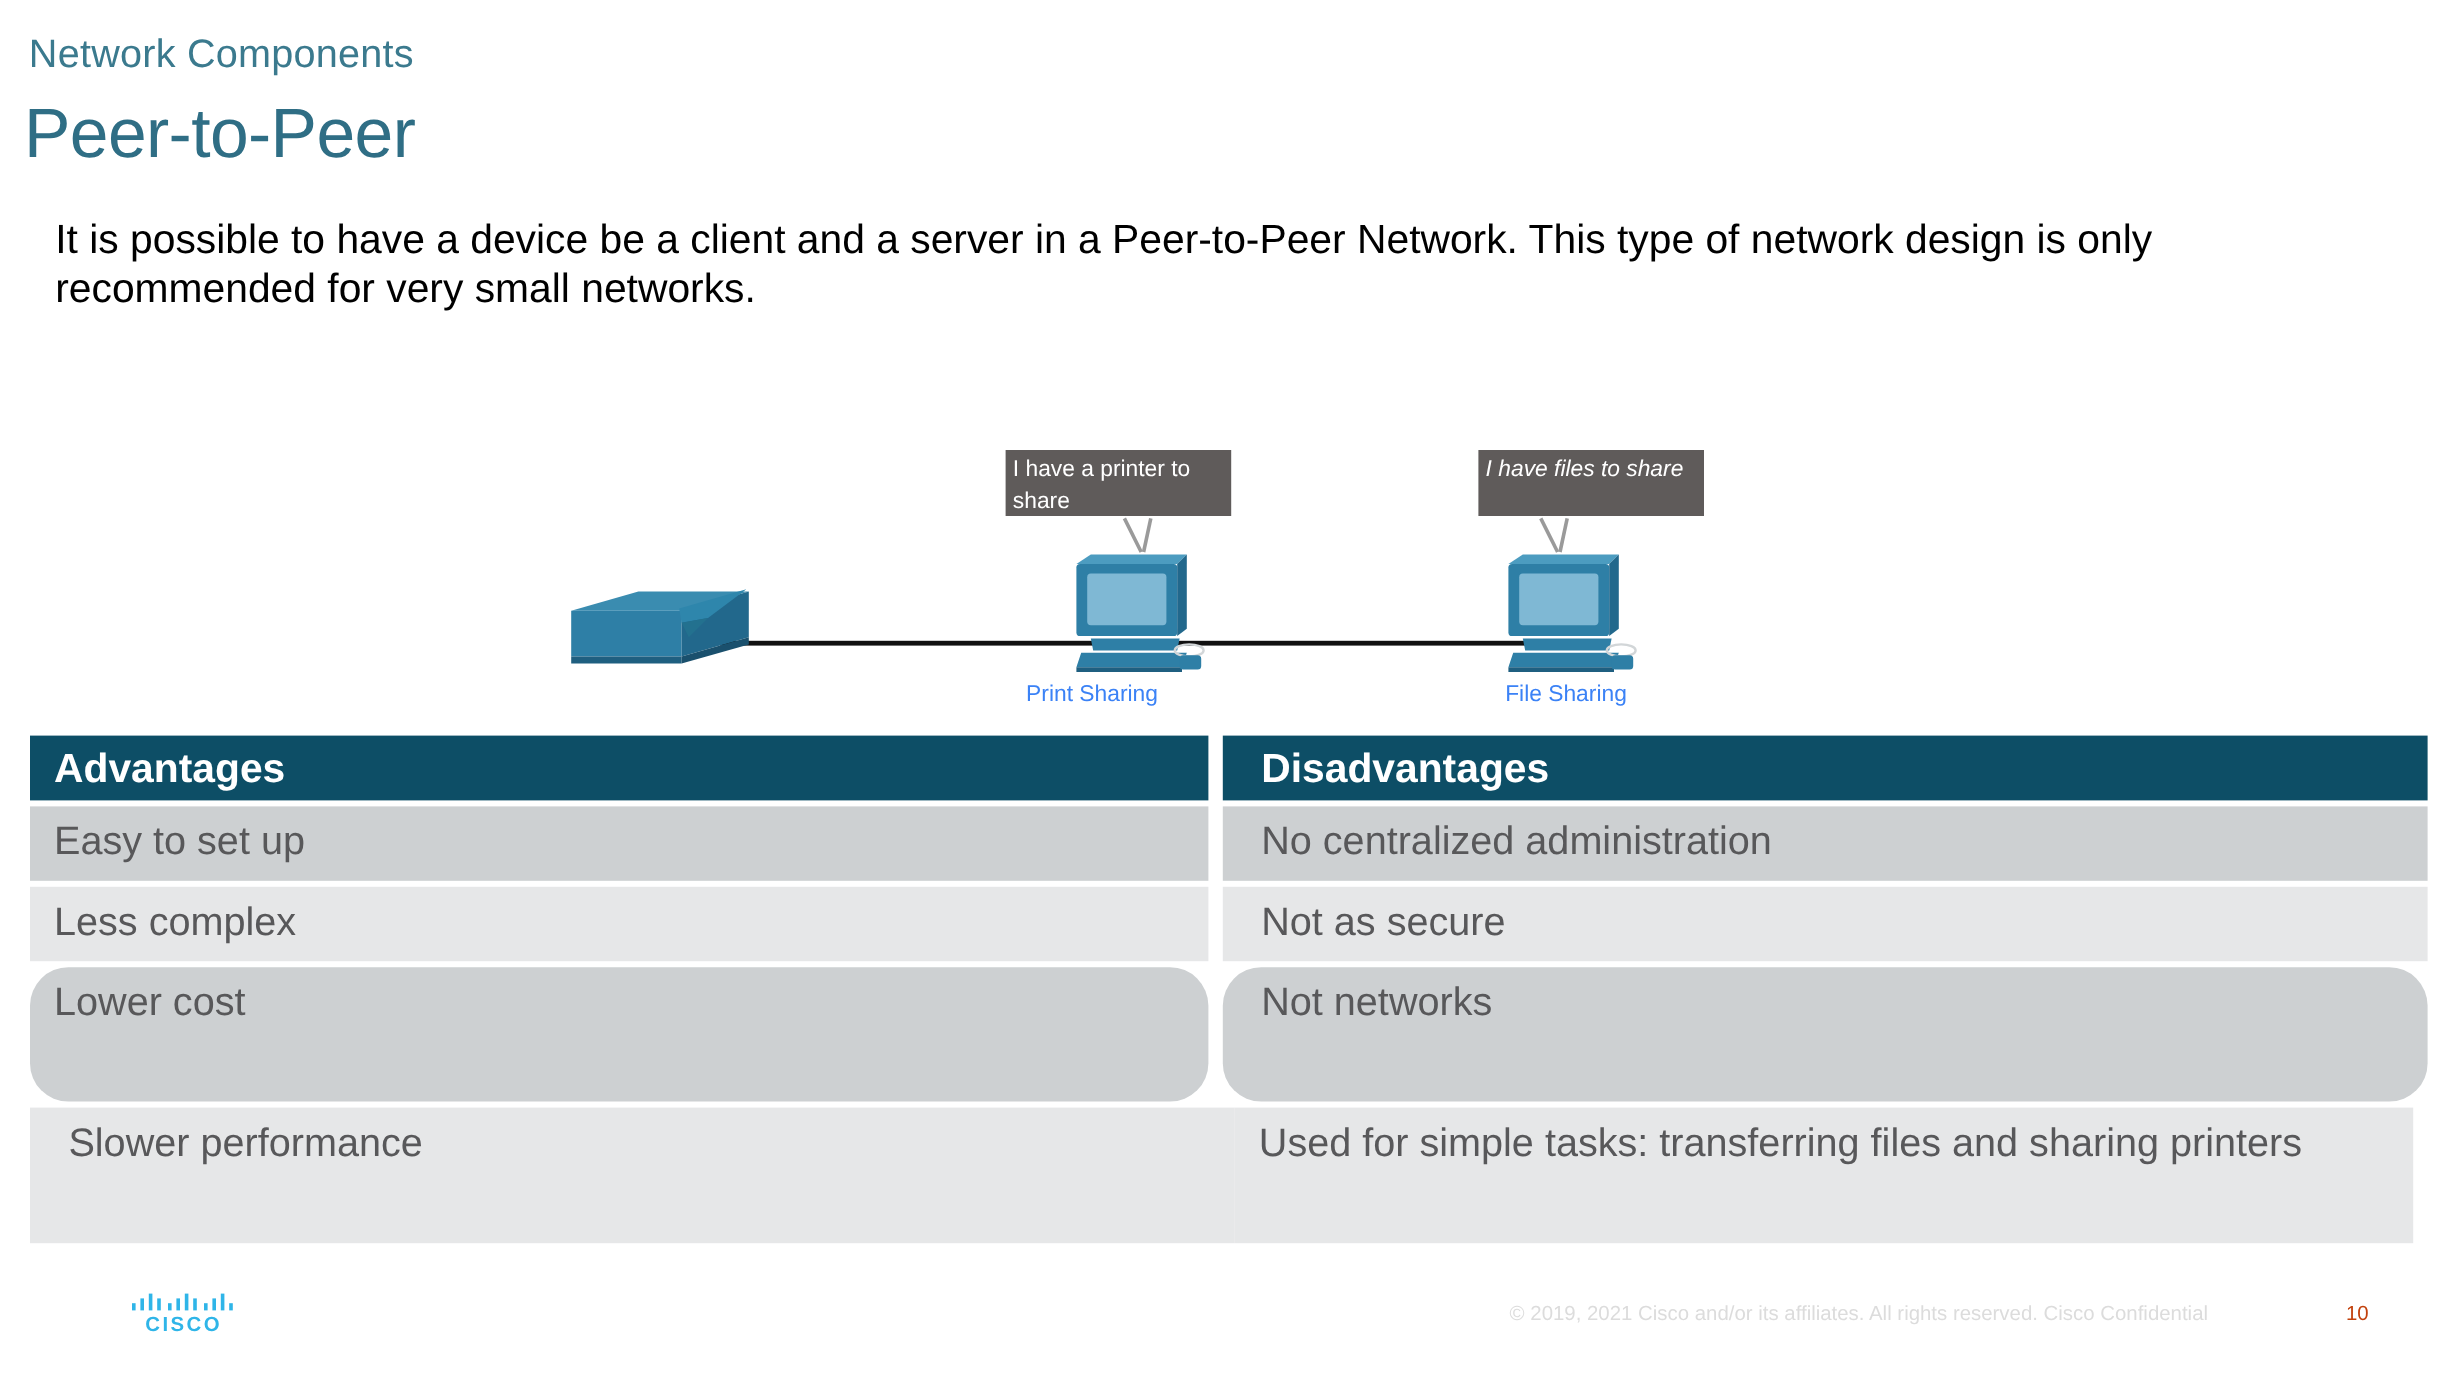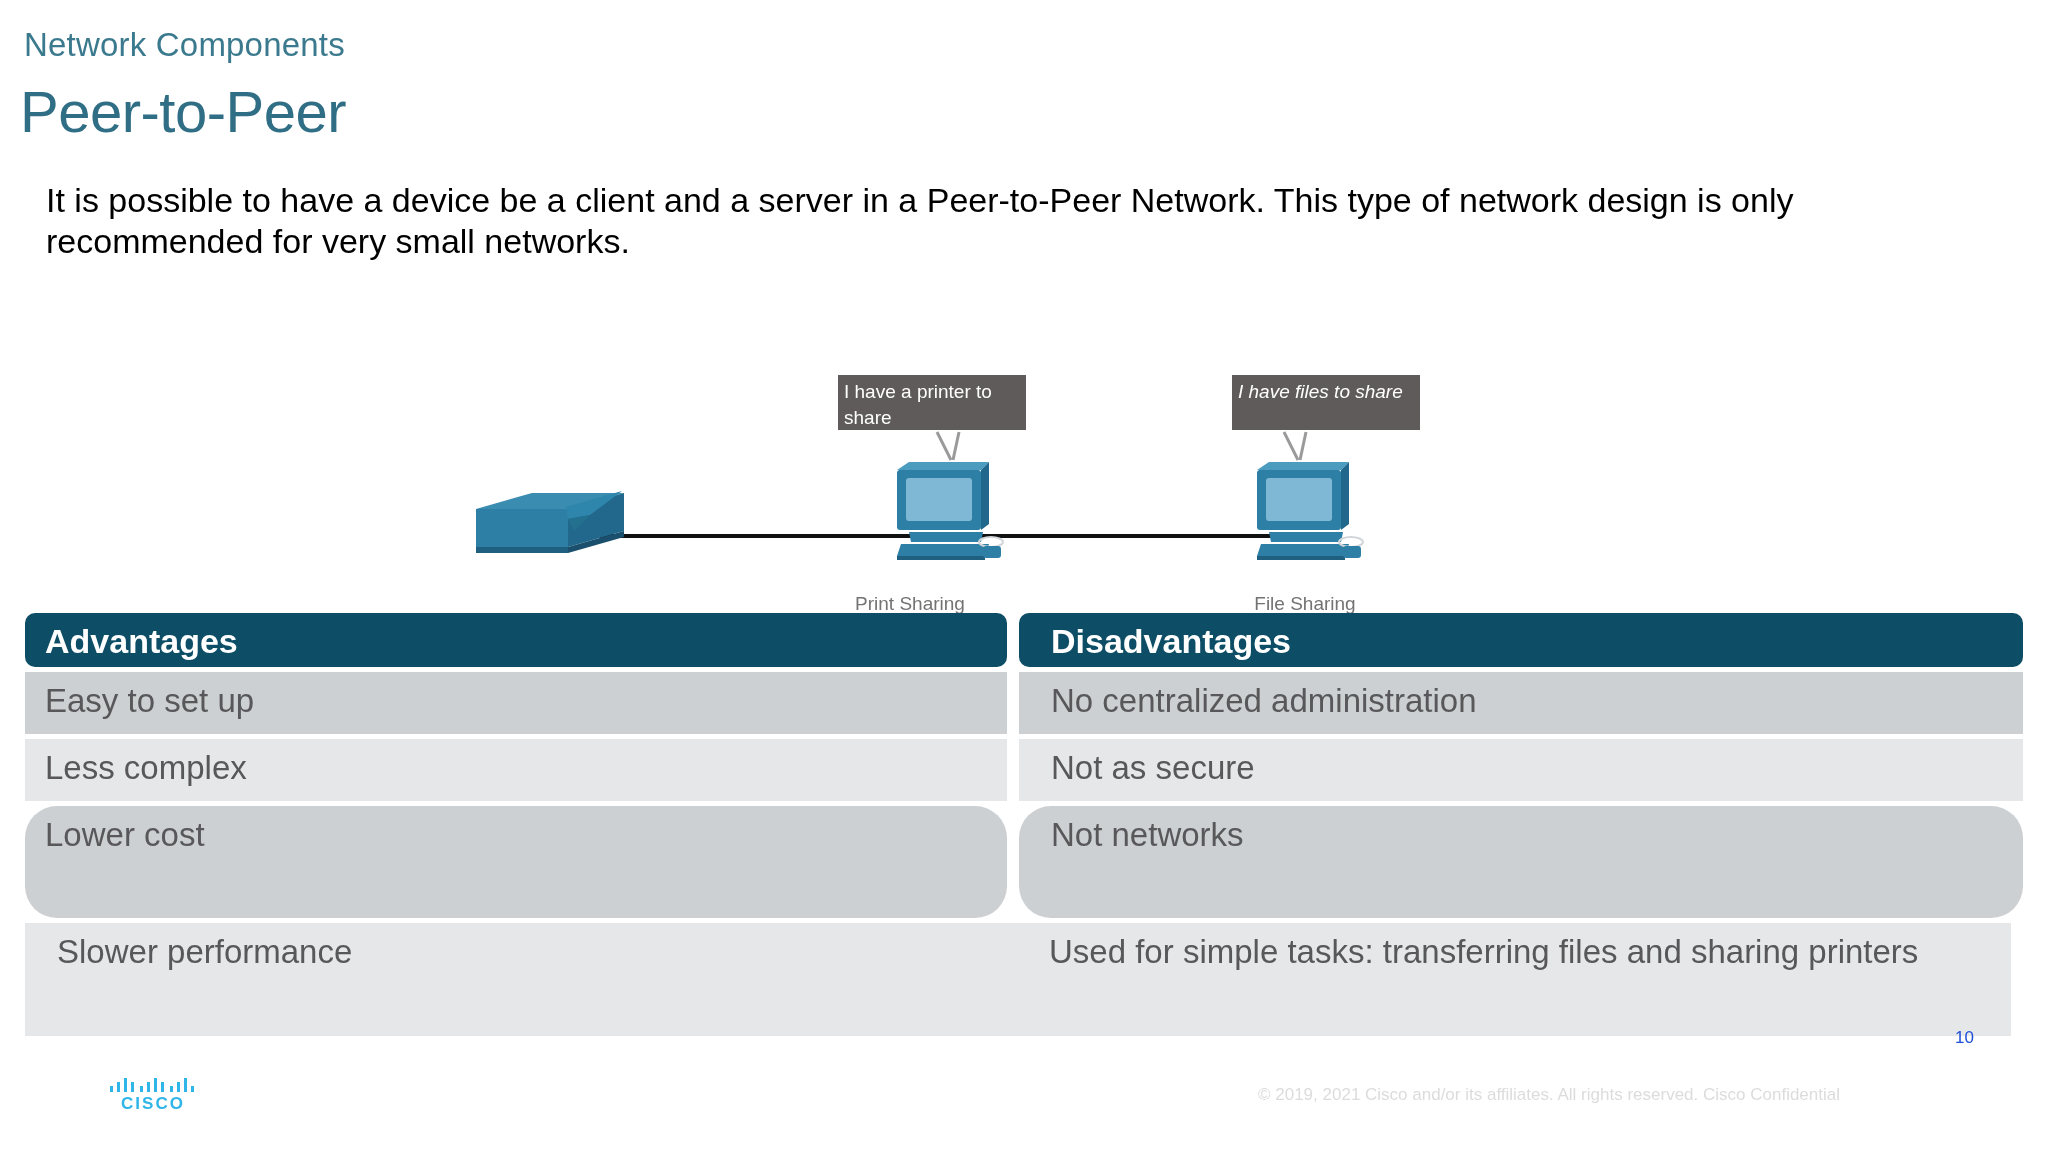--- a/index.html
+++ b/index.html
@@ -64,24 +64,23 @@
 
   .link-line {
     position: absolute;
     height: 4px;
     background: #111111;
   }
 
   .node-label {
     position: absolute;
     font-size: 19px;
-    color: #737373;
+    color: #3b82f6;
     white-space: nowrap;
     text-align: center;
-    margin-top: 25px;
   }
   #label-print { left: 820px; top: 568px; width: 180px; }
   #label-file  { left: 1215px; top: 568px; width: 180px; }
 
   
   #compare-table {
     position: absolute;
     left: 25px;
     top: 613px;
     width: 1998px;
@@ -97,21 +96,20 @@
   .tcell.left  { width: 982px; margin-right: 12px; }
   .tcell.right { width: 1004px; padding-left: 32px; }
 
   .thead .tcell {
     background: #0D4E66;
     color: #ffffff;
     font-weight: bold;
     font-size: 34px;
     height: 54px;
     padding-top: 7px;
-    border-radius: 10px;
   }
   .trow.shade .tcell { background: #CDD0D2; }
   .trow.light .tcell { background: #E6E7E8; }
   .trow.gap { height: 5px; }
 
   .h-60  .tcell { height: 62px; }
   .h-62  .tcell { height: 62px; }
   .h-110 .tcell { height: 112px; border-radius: 32px; }
   .h-115 .tcell { height: 113px; }
 
@@ -142,23 +140,23 @@
     position: absolute;
     left: 1258px;
     top: 1085px;
     font-size: 17px;
     color: #DCDCDC;
     white-space: nowrap;
   }
   #page-number {
     position: absolute;
     left: 1955px;
-    top: 1028px;
+    top: 1085px;
     font-size: 17px;
-    color: #1d4ed8;
+    color: #c2410c;
   }
 </style>
 </head>
 <body>
 
 <div id="eyebrow">Network Components</div>
 <div id="slide-title">Peer-to-Peer</div>
 
 <div id="body-text">It is possible to have a device be a client and a server in a Peer-to-Peer Network.  This type of network design is only recommended for very small networks.</div>
 

